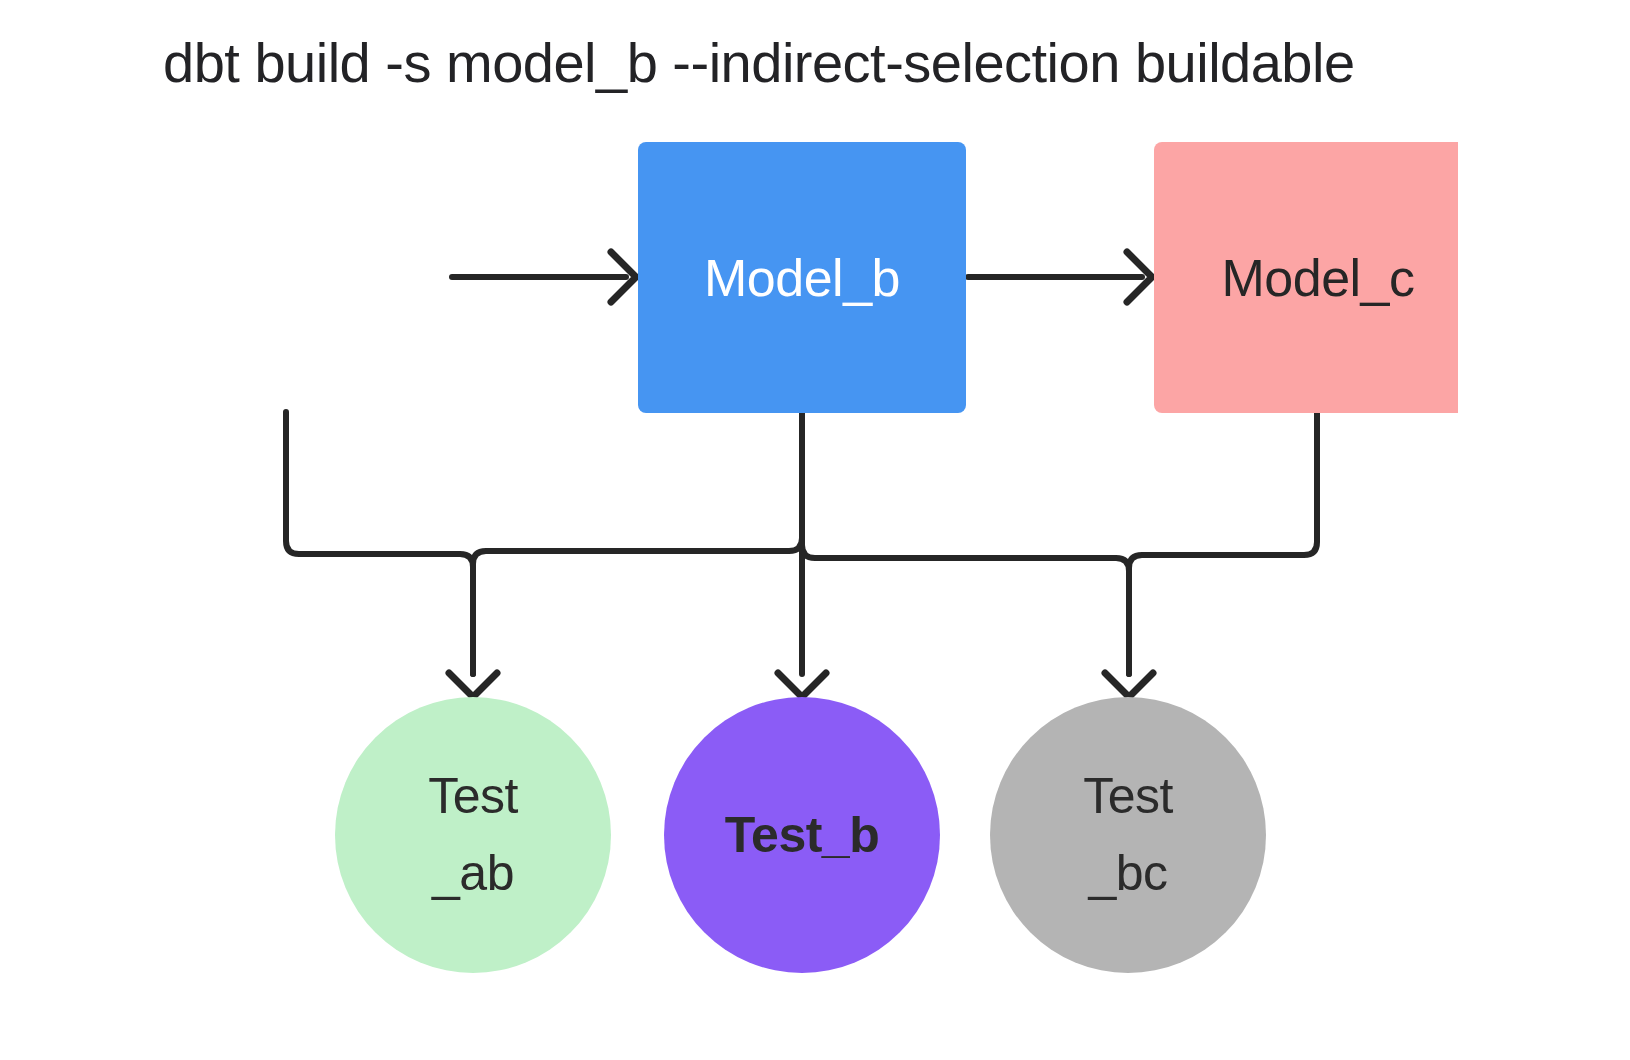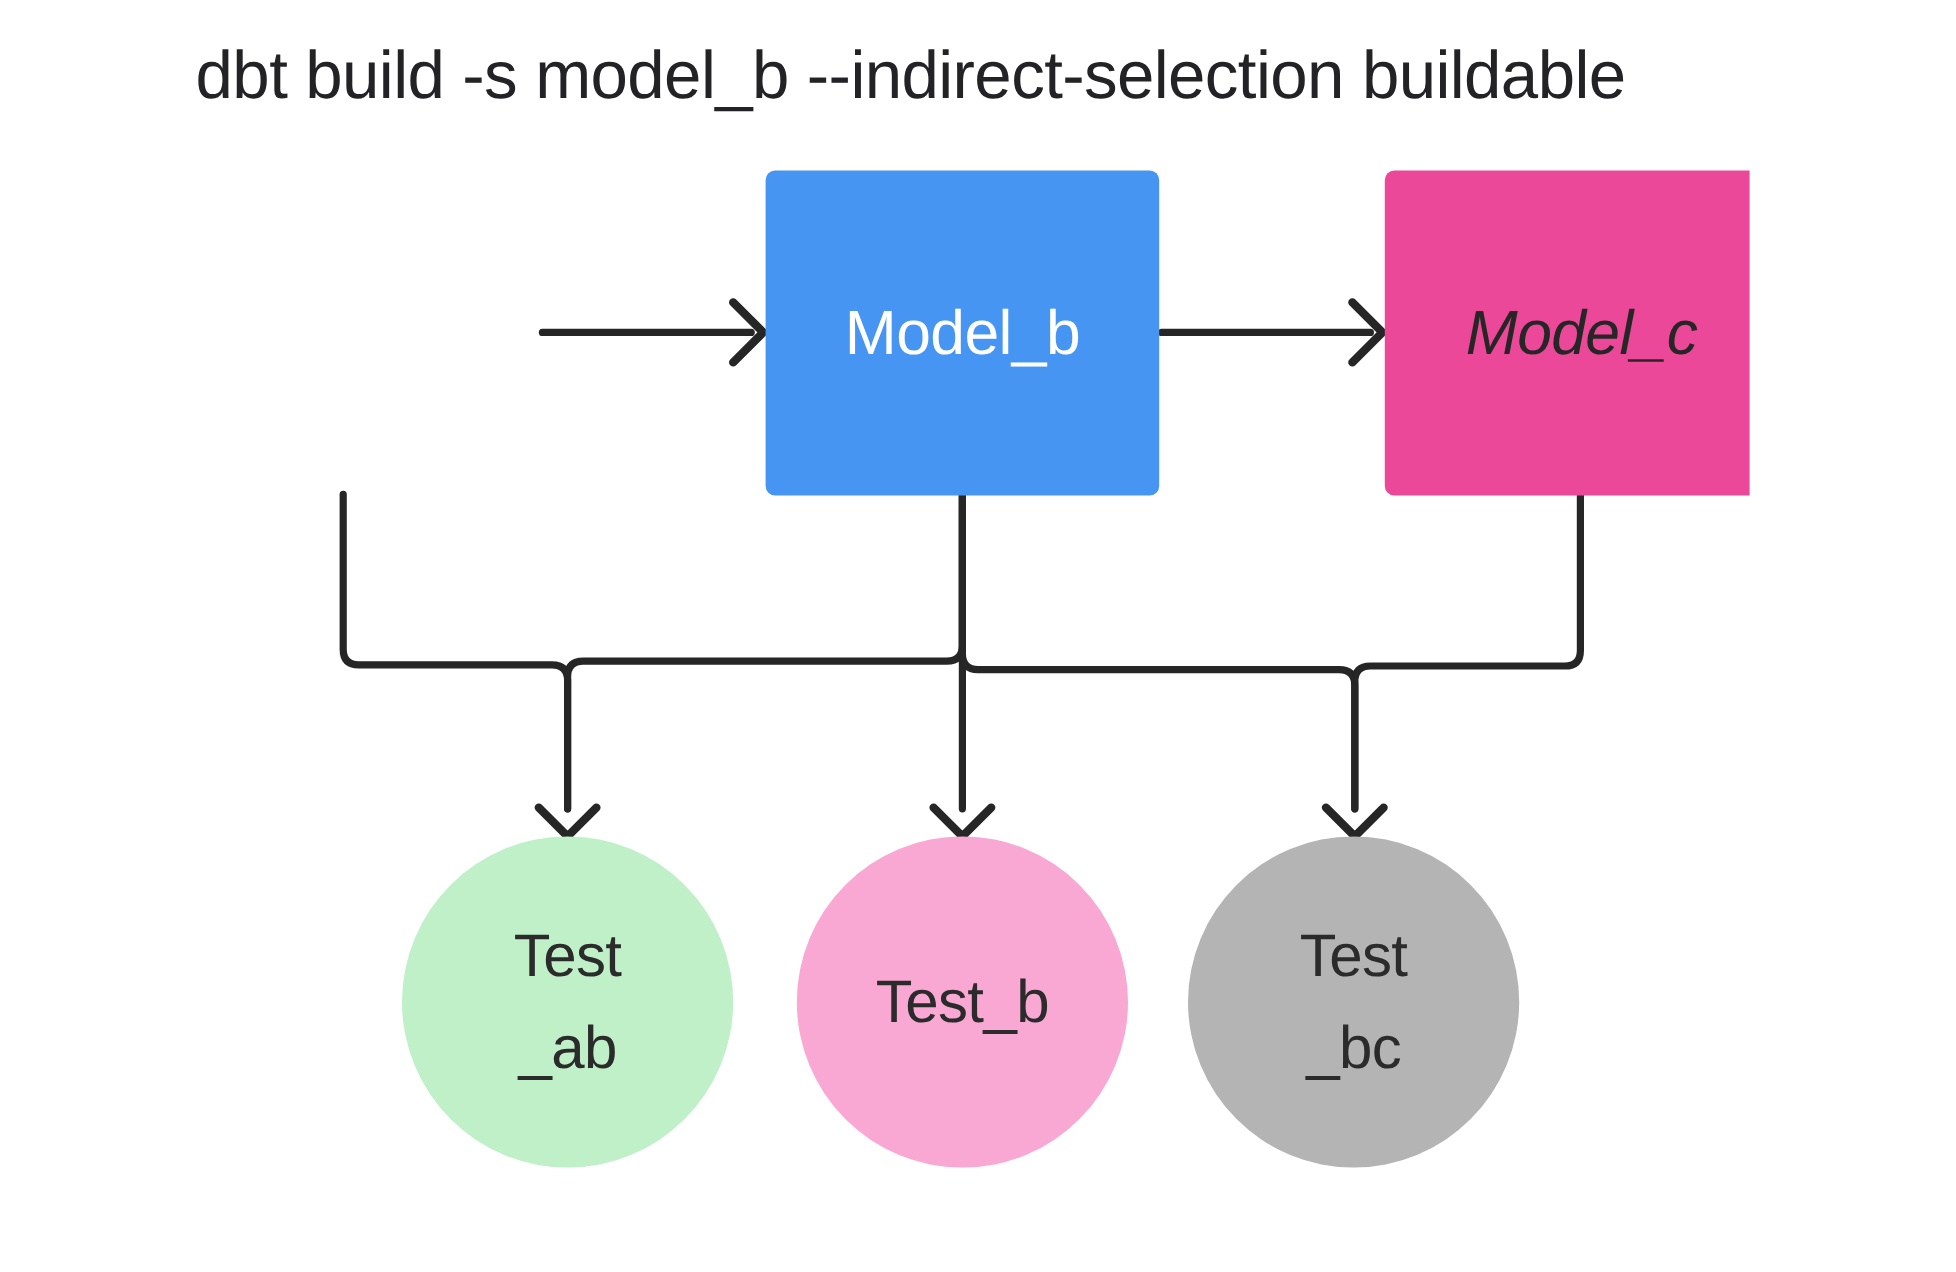--- a/index.html
+++ b/index.html
@@ -88,30 +88,30 @@
     <path class="arrowhead" d="M 449 673 L 473 697 L 497 673"></path>
     <path class="arrowhead" d="M 778 673 L 802 697 L 826 673"></path>
     <path class="arrowhead" d="M 1105 673 L 1129 697 L 1153 673"></path>
   </svg>
 
 
   <div class="node model model-b" style="background-color: rgb(70, 149, 242); color: rgb(255, 255, 255);">
     <span>Model_b</span>
   </div>
 
-  <div class="node model model-c" style="background-color: #ec4899; color: rgb(38, 38, 38); font-style: italic;">
+  <div class="node model model-c" style="background-color: #fca5a5; color: rgb(38, 38, 38);">
     <span>Model_c</span>
   </div>
 
   <div class="node test test-ab" style="background-color: rgb(191, 240, 200); color: rgb(43, 43, 43);">
     <span>Test</span>
     <span>_ab</span>
   </div>
 
-  <div class="node test test-b" style="background-color: #f9a8d4; color: rgb(43, 43, 43);">
+  <div class="node test test-b" style="background-color: #8b5cf6; color: rgb(43, 43, 43); font-weight: bold;">
     <span>Test_b</span>
     <span></span>
   </div>
 
   <div class="node test test-bc" style="background-color: rgb(180, 180, 180); color: rgb(43, 43, 43);">
     <span>Test</span>
     <span>_bc</span>
   </div>
 
 </div>

